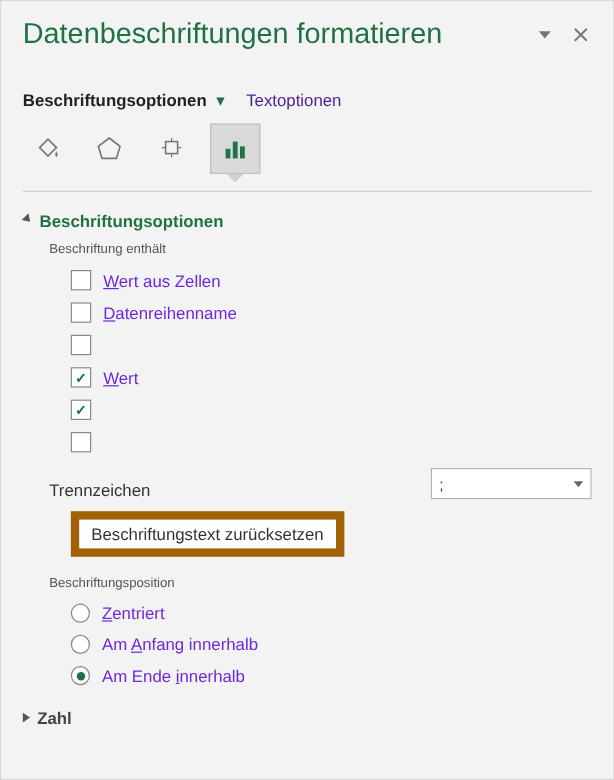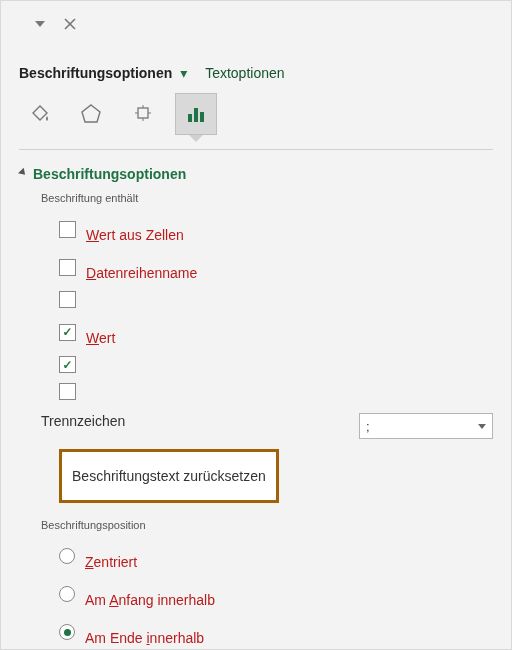--- a/index.html
+++ b/index.html
@@ -44,21 +44,21 @@
   }
   .tabs {
     padding: 0 18px;
     display: flex;
     gap: 18px;
     align-items: center;
     font-size: 14px;
     margin-top: 24px;
   }
   .tab-active { color: #222; font-weight: 600; }
-  .tab-inactive { color: #14532d; }
+  .tab-inactive { color: #4c1d95; }
   .tab-arrow { color: #207245; margin-left: 4px; }
   .icon-row {
     padding: 12px 18px 0 18px;
     display: flex;
     gap: 12px;
   }
   .icon-btn {
     width: 40px;
     height: 40px;
     display: flex;
@@ -144,25 +144,25 @@
     align-items: center;
     justify-content: center;
     background: #fff;
   }
   .rb.checked::before {
     content: "";
     width: 7px; height: 7px;
     background: #207245;
     border-radius: 50%;
   }
-  .lbl { color: #b91c1c; margin-top: 12px; }
+  .lbl { color: #6d28d9; }
   .lbl .ul { text-decoration: underline; }
   .sep-row {
     display: flex;
-    align-items: flex-start;
+    align-items: flex-end;
     padding: 8px 0 8px 0;
     gap: 44px;
   }
   .sep-label { flex: 1; color: #333; }
   .select {
     width: 120px;
     height: 24px;
     border: 1px solid #b5b5b5;
     background: #fff;
     display: flex;
@@ -174,34 +174,35 @@
     justify-content: space-between;
   }
   .select .dd {
     width: 0; height: 0;
     border-left: 4px solid transparent;
     border-right: 4px solid transparent;
     border-top: 5px solid #666;
   }
   .reset-btn {
     display: inline-block;
-    border: 3px solid #a16207;
-    background: #fff;
-    padding: 16px 10px;
+    border: 7px solid #a16207;
+    background: #fff;
+    padding: 4px 10px;
     margin: 2px 0 10px 18px;
     cursor: pointer;
     color: #333;
   }
 </style>
 </head>
 <body>
 
 <div class="pane">
 
   <div class="header">
+    <div class="title">Datenbeschriftungen formatieren</div>
     <div class="hdr-btn">
       <svg width="12" height="12" viewBox="0 0 12 12">
           <polygon points="1,3 11,3 6,9" fill="#777"></polygon>
         </svg>
     </div>
     <div class="hdr-btn">
       <svg width="14" height="14" viewBox="0 0 14 14">
           <line x1="2" y1="2" x2="12" y2="12" stroke="#777" stroke-width="1.6"></line>
           <line x1="12" y1="2" x2="2" y2="12" stroke="#777" stroke-width="1.6"></line>
         </svg>

